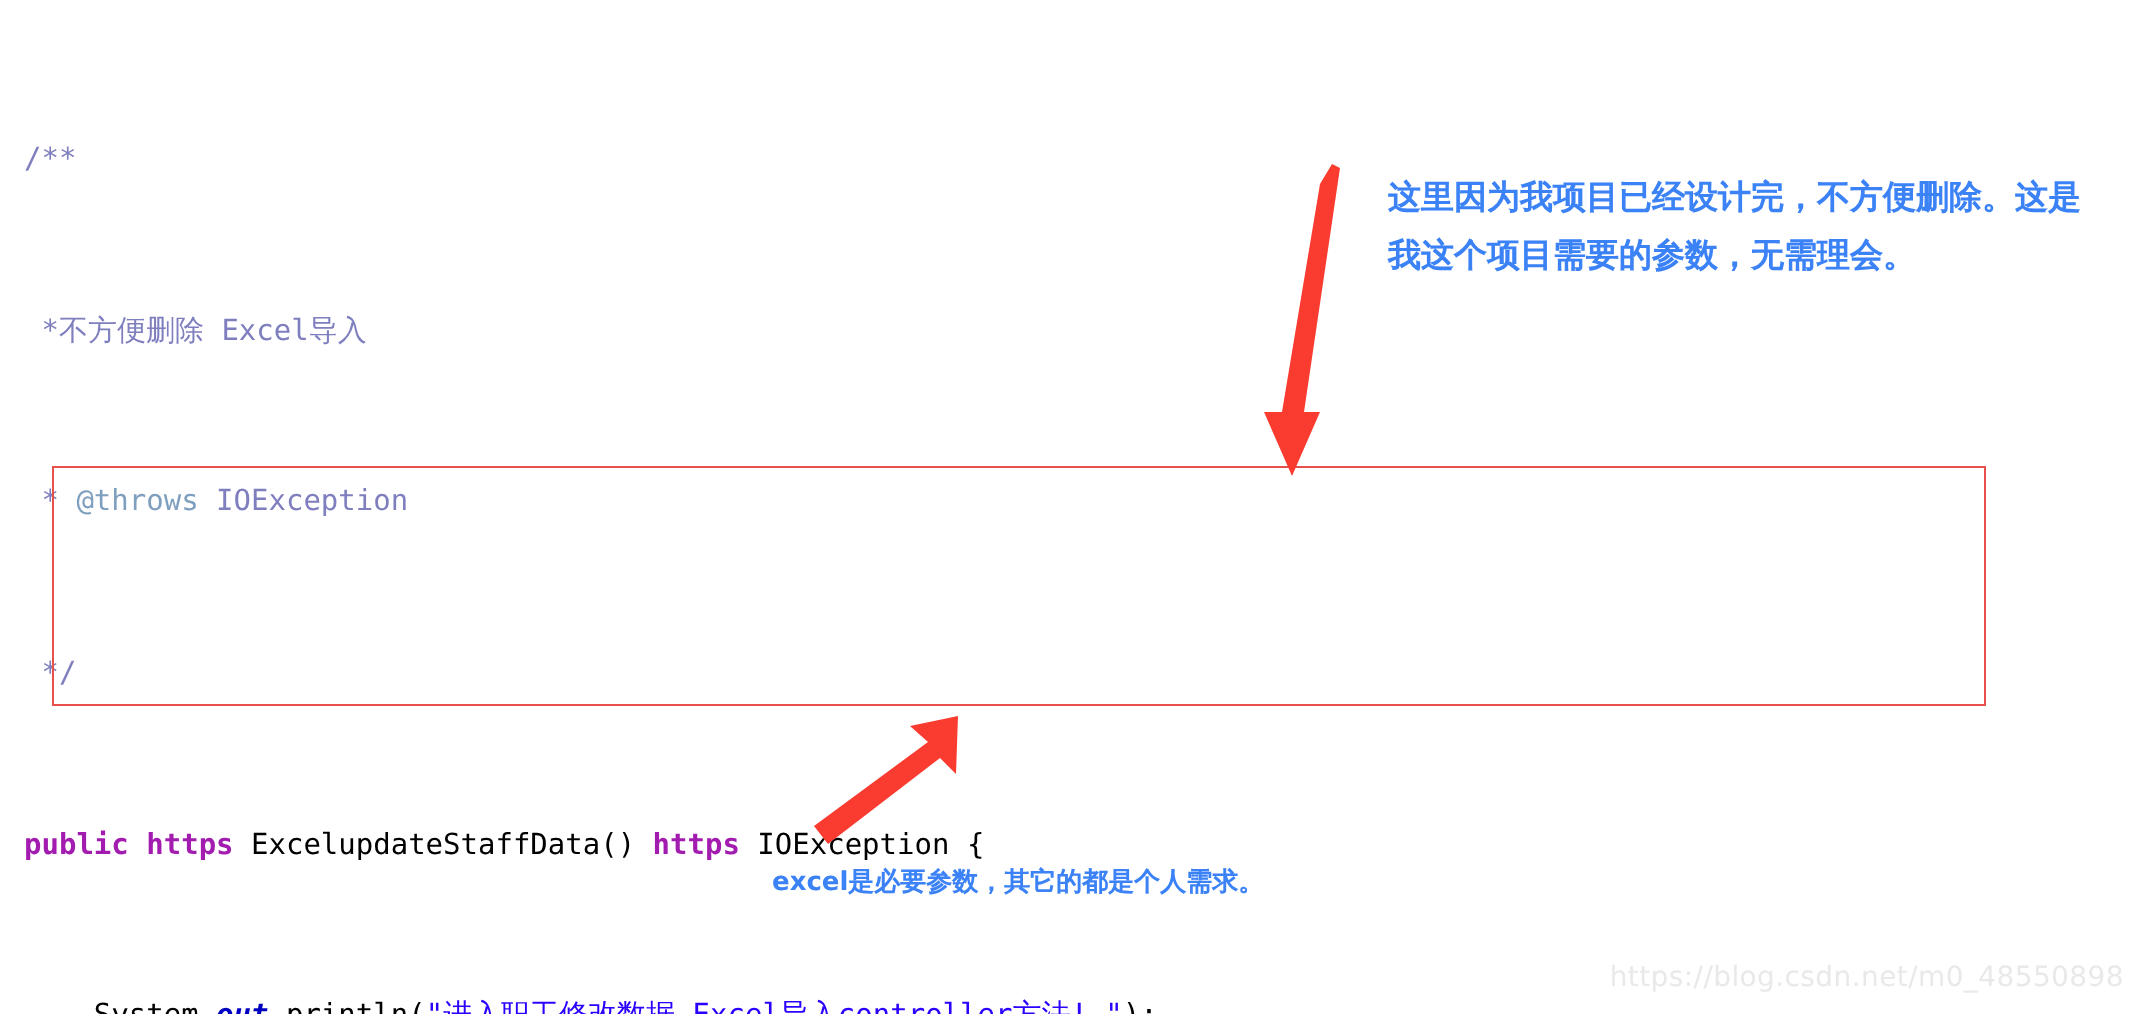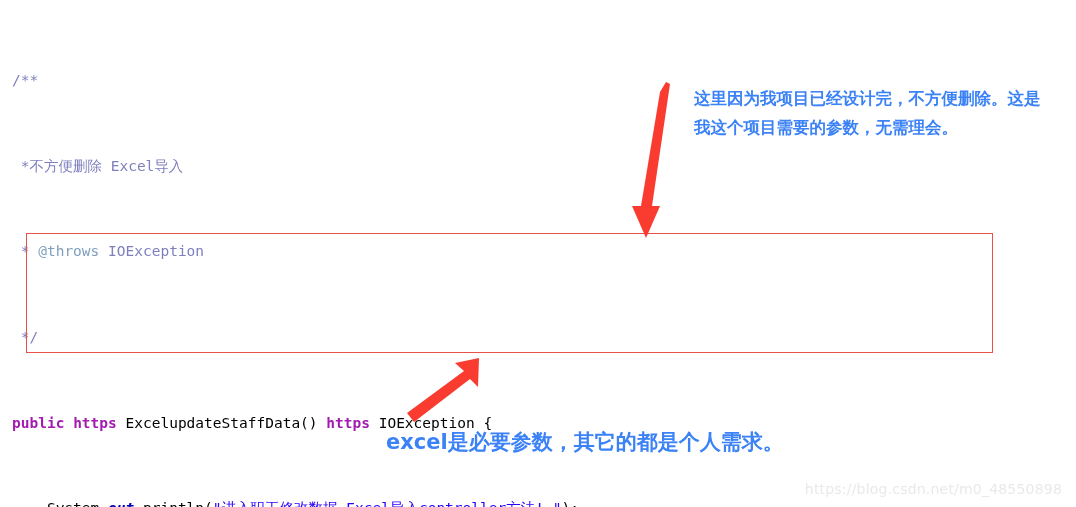--- a/index.html
+++ b/index.html
@@ -69,21 +69,21 @@
   #annotation-top-right {
     left: 694px;
     top: 84px;
     width: 360px;
     font-size: 16.5px;
     line-height: 29px;
   }
   #annotation-bottom {
     left: 386px;
     top: 430px;
-    font-size: 21px;
+    font-size: 13px;
     line-height: 24px;
     white-space: nowrap;
   }
 
   
   .arrow-svg {
     position: absolute;
     pointer-events: none;
   }
   #arrow-down-svg { left: 600px; top: 78px; }

